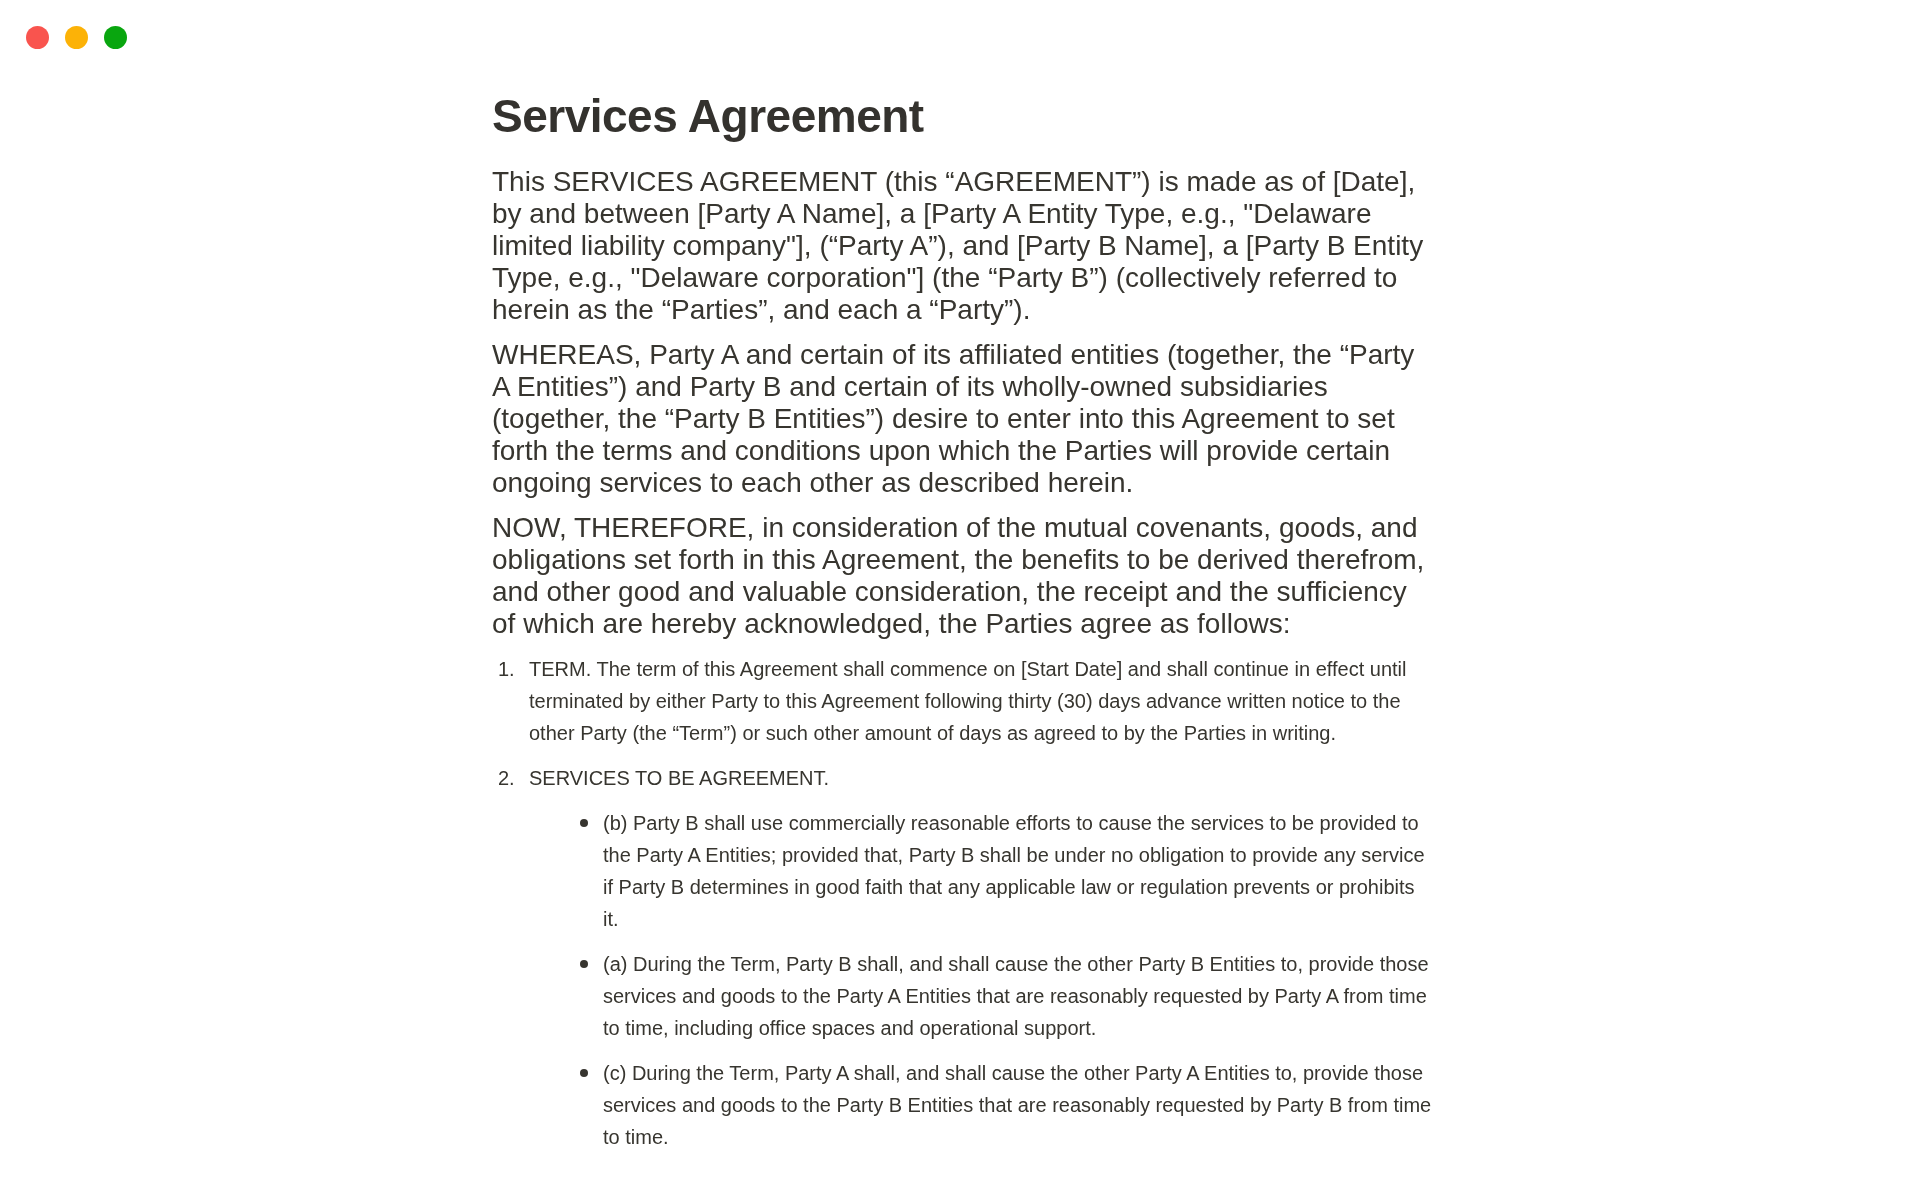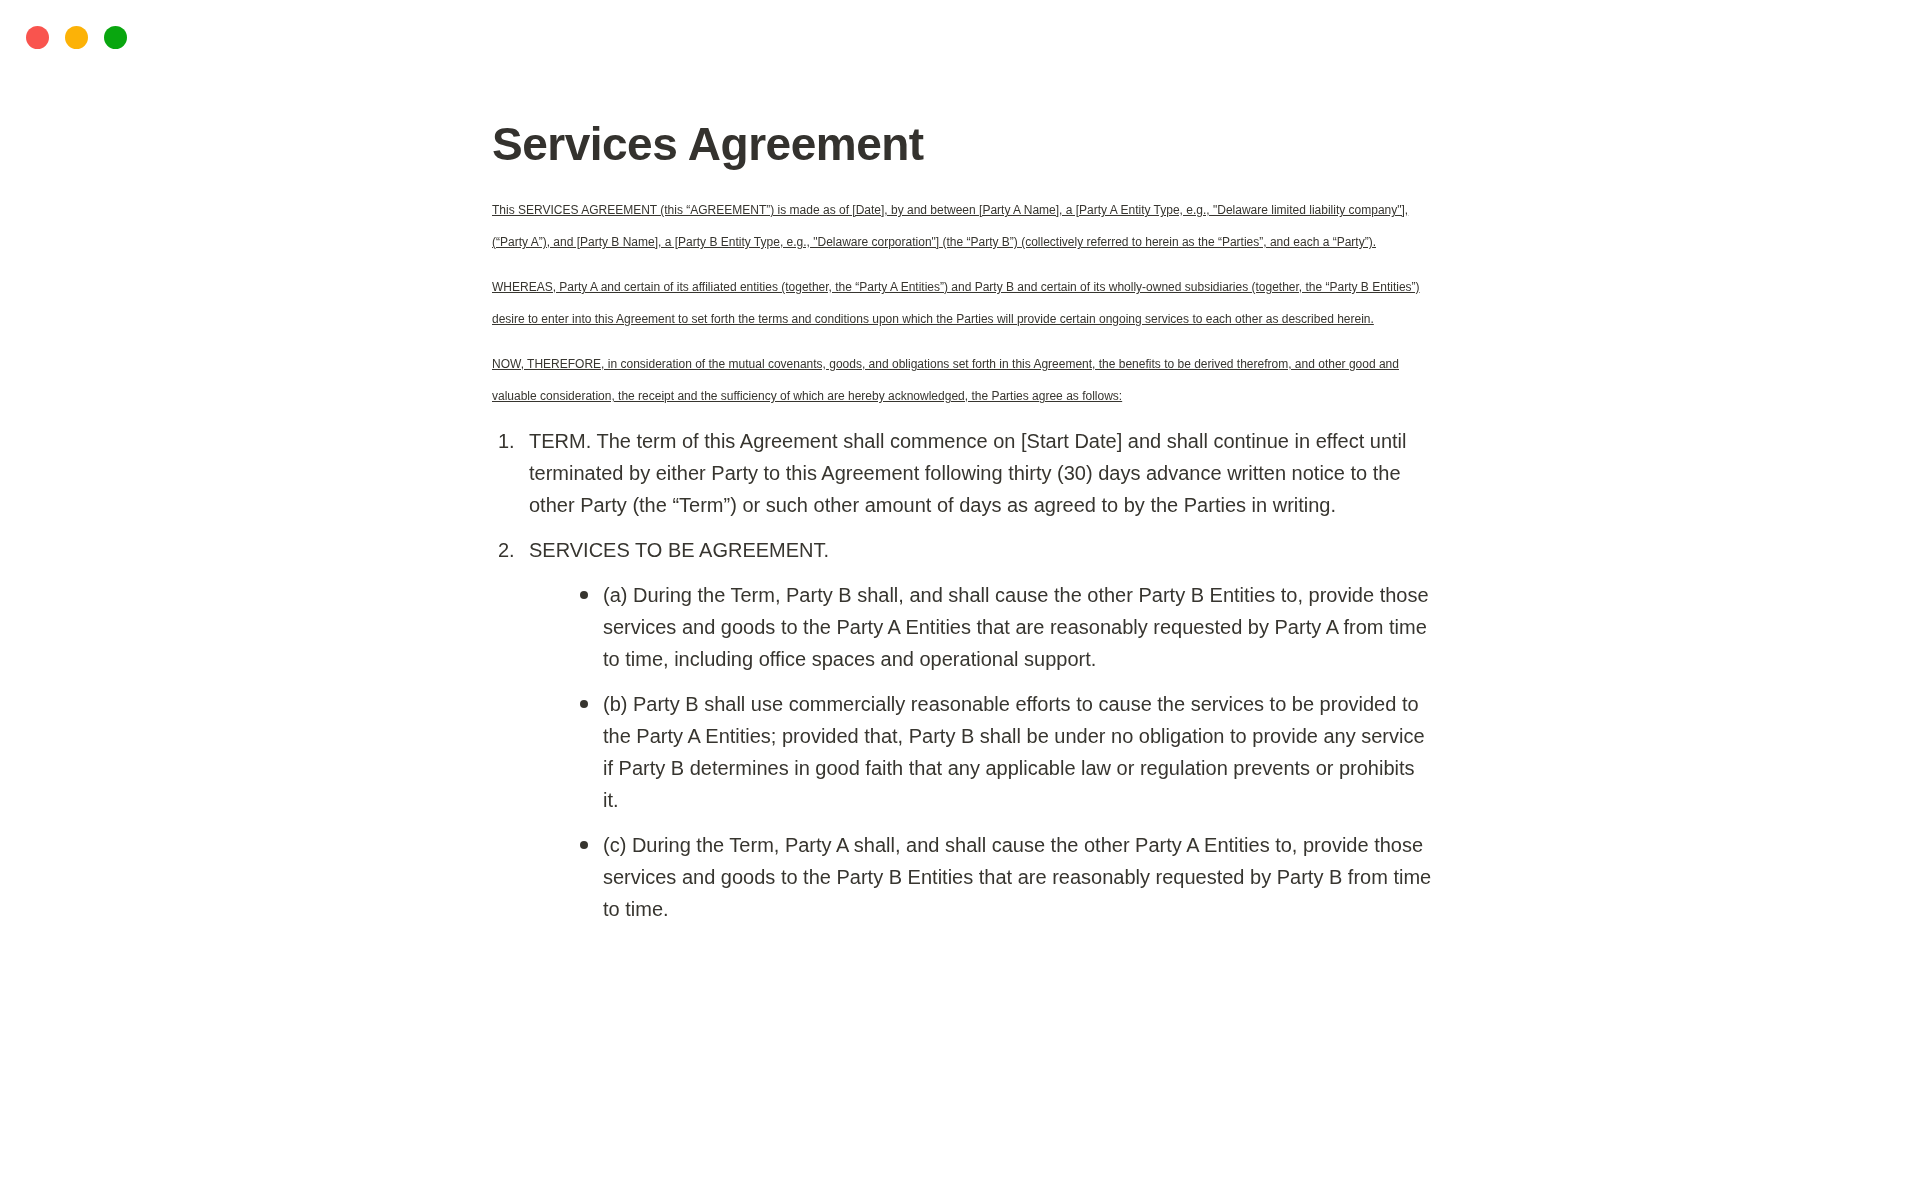--- a/index.html
+++ b/index.html
@@ -20,34 +20,34 @@
     position: absolute; top: 26px; left: 26px;
     display: flex; gap: 16px;
   }
   .tl-dot {
     width: 23px; height: 23px; border-radius: 50%;
     border: none; padding: 0; cursor: pointer;
   }
   .page {
     position: absolute; top: 0; left: 0;
     width: 1920px; height: 1200px;
-    padding: 114px 0 0 492px;
+    padding: 86px 0 0 492px;
     border-radius: 9px;
   }
   .content { width: 940px; }
   .page-title {
     margin: 0 0 20px 0;
     font-size: 46px; line-height: 60px;
     font-weight: 700;
     letter-spacing: -0.5px;
     color: #34322e;
   }
   .para {
     margin: 0 0 13px 0;
-    font-size: 12px; line-height: 32px; text-decoration: underline;
+    font-size: 28px; line-height: 32px;
   }
   .num-list { margin: 0; padding: 0; list-style: none; }
   .num-item {
     position: relative;
     margin: 0 0 13px 0;
     padding-left: 37px;
     font-size: 20px; line-height: 32px;
   }
   .num-marker {
     position: absolute; left: 6px; top: 0;
@@ -97,25 +97,25 @@
         <span class="lead">TERM.</span><span> The term of this Agreement shall commence on [Start Date] and shall continue in effect until terminated by either Party to this Agreement following thirty (30) days advance written notice to the other Party (the “Term”) or such other amount of days as agreed to by the Parties in writing.</span>
       </li>
 
       <li class="num-item">
         <span class="num-marker">2.</span>
         <span class="lead">SERVICES TO BE AGREEMENT.</span>
 
         <ul class="bullet-list">
           <li class="bullet-item">
             <span class="bullet-dot"></span>
-            <span>(a) During the Term, Party B shall, and shall cause the other Party B Entities to, provide those services and goods to the Party A Entities that are reasonably requested by Party A from time to time, including office spaces and operational support.</span>
+            <span>(b) Party B shall use commercially reasonable efforts to cause the services to be provided to the Party A Entities; provided that, Party B shall be under no obligation to provide any service if Party B determines in good faith that any applicable law or regulation prevents or prohibits it.</span>
           </li>
           <li class="bullet-item">
             <span class="bullet-dot"></span>
-            <span>(b) Party B shall use commercially reasonable efforts to cause the services to be provided to the Party A Entities; provided that, Party B shall be under no obligation to provide any service if Party B determines in good faith that any applicable law or regulation prevents or prohibits it.</span>
+            <span>(a) During the Term, Party B shall, and shall cause the other Party B Entities to, provide those services and goods to the Party A Entities that are reasonably requested by Party A from time to time, including office spaces and operational support.</span>
           </li>
           <li class="bullet-item">
             <span class="bullet-dot"></span>
             <span>(c) During the Term, Party A shall, and shall cause the other Party A Entities to, provide those services and goods to the Party B Entities that are reasonably requested by Party B from time to time.</span>
           </li>
         </ul>
       </li>
 
     </ol>
   </div>

